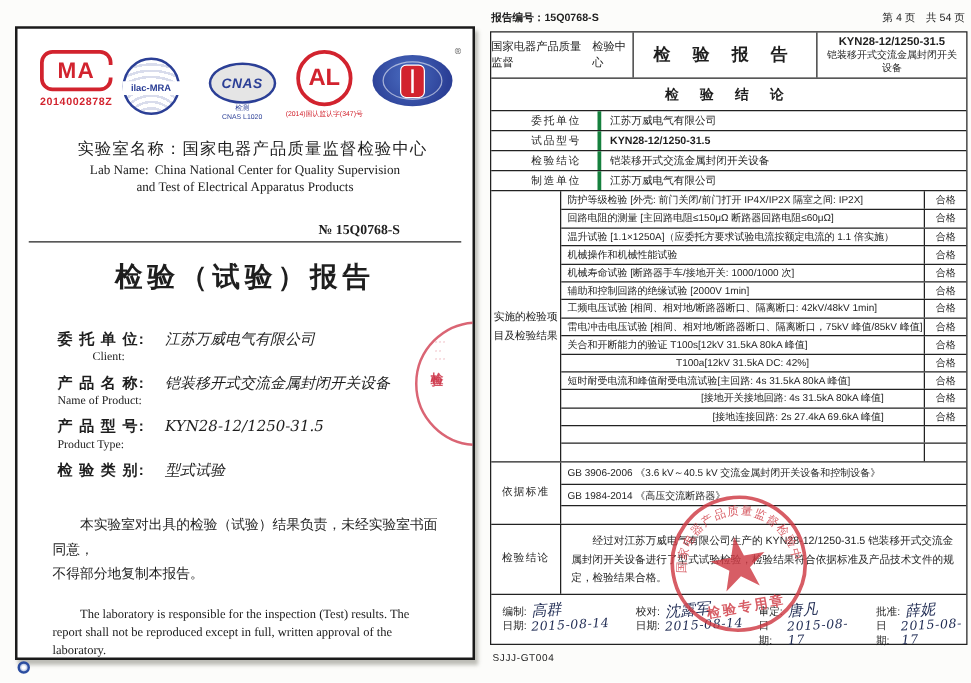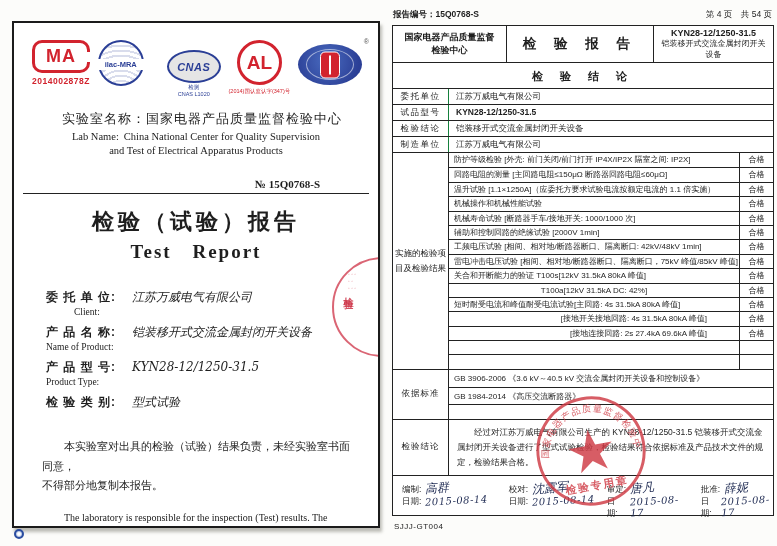--- a/index.html
+++ b/index.html
@@ -10,21 +10,21 @@
   .left-page { position:absolute; left:12px; top:21px; width:368px; height:507px;
     background:#fff; border:2px solid #1b1b1b; overflow:hidden;
     box-shadow:2px 4px 3px rgba(110,110,100,.45); }
   .logos { display:flex; justify-content:space-between; align-items:flex-start; padding:17px 16px 0 18px; height:78px; }
   .logo-col { display:flex; flex-direction:column; align-items:center; }
   .cma-box { width:58px; height:33px; border:3.5px solid #d2232e; border-radius:10px; position:relative;
     display:flex; align-items:center; justify-content:center; }
   .cma-box .txt { color:#d2232e; font-weight:bold; font-size:18px; letter-spacing:1px; }
   .cma-notch { position:absolute; right:-5px; top:50%; transform:translateY(-50%); width:9px; height:10px; background:#fff; }
   .cma-num { margin-top:3px; color:#d2232e; font-weight:bold; font-size:8.5px; letter-spacing:.5px; }
-  .ilac-group { display:flex; align-items:flex-start;gap:32px; }
+  .ilac-group { display:flex; align-items:center;gap:32px; }
   .ilac-circle { width:46px; height:46px; border:2px solid #2b3f96; border-radius:50%; position:relative; background:
     repeating-radial-gradient(circle at 50% 130%, rgba(43,63,150,.18) 0 2px, transparent 2px 5px); }
   .ilac-band { position:absolute; left:-2px; right:-2px; top:17px; height:11px; background:#fff;
     display:flex; align-items:center; justify-content:center; color:#2b3f96; font-weight:bold; font-size:7.5px; }
   .cnas-col { margin-left:-9px; margin-top:10px; display:flex; flex-direction:column; align-items:center; }
   .cnas-ell { width:54px; height:33px; border:2.5px solid #2b3f96; border-radius:50%; background:#e5e5e5;
     display:flex; align-items:center; justify-content:center; color:#2b3f96; font-weight:bold; font-style:italic; font-size:11px; letter-spacing:.5px; }
   .cnas-sub { color:#2b3f96; font-size:5.5px; line-height:1.3; text-align:center; margin-top:1px; }
   .al-circle { width:45px; height:45px; border:3.5px solid #d2232e; border-radius:50%;
     display:flex; align-items:center; justify-content:center; color:#d2232e; font-weight:bold; font-size:19px; }
@@ -67,29 +67,29 @@
 
   .footer-mark { position:absolute; left:14px; top:529px; width:10px; height:10px; border-radius:50%;
     border:2px solid #2b4da0; background:radial-gradient(circle, #fff 30%, #6f8cc9 100%); }
 
   
   .right-page { position:absolute; left:392px; top:8px; width:382px; }
   .meta-row { display:flex; justify-content:space-between; font-size:8.5px; padding:0 2px 0 1px; height:14px; align-items:center; }
   .meta-left { font-weight:bold; }
   .rtable { margin-top:3px; border:1.5px solid #222; background:#fff; }
   .hdr-row { display:flex; height:36px; }
-  .hdr-org { width:114px; border-right:1px solid #222; display:flex; flex-direction:column; justify-content:center; align-items:center;
-    font-size:9px; font-weight:bold; line-height:1.45; }
+  .hdr-org { width:114px; border-right:1px solid #222; display:flex; justify-content:center; align-items:center;
+    font-size:9px; font-weight:normal; line-height:1.45; }
   .hdr-title { flex:1; display:flex; align-items:center; justify-content:center; font-size:13.5px; font-weight:bold; letter-spacing:7px; }
   .hdr-prod { width:120px; border-left:1px solid #222; display:flex; flex-direction:column; justify-content:center; align-items:center;
     font-size:8px; line-height:1.3; text-align:center; }
   .hdr-prod .b { font-weight:bold; font-size:9px; }
   .sec-title { border-top:1px solid #222; height:26px; line-height:26px; text-align:center; font-size:11px; font-weight:bold; letter-spacing:7px; }
   .irow { display:flex; border-top:1px solid #222; height:16px; }
-  .irow .lbl { width:56px; flex:none; border-right:1px solid #15803d; text-align:center; font-size:8.5px; line-height:15px; letter-spacing:1.5px; }
+  .irow .lbl { width:56px; flex:none; border-right:3px solid #15803d; font-size:8.5px; line-height:15px; letter-spacing:1.5px;margin-left:32px; }
   .irow .val { flex:1; font-size:8.5px; line-height:15px; padding-left:7px; white-space:nowrap; overflow:hidden; }
   .irow .val.b { font-weight:bold; }
   .tests { display:flex; border-top:1px solid #222; }
   .tests-lbl { width:56px; flex:none; border-right:1px solid #222; display:flex; flex-direction:column; justify-content:center;
     align-items:center; font-size:8.5px; line-height:1.7; }
   .tests-rows { flex:1; display:flex; flex-direction:column; }
   .trow { display:flex; height:14.4px; border-top:1px solid #222; }
   .trow:first-child { border-top:none; }
   .trow .item { flex:1; font-size:8px; line-height:14px; padding-left:5px; white-space:nowrap; overflow:hidden; }
   .trow .item.ta-c { text-align:center; padding-left:0; }
@@ -165,21 +165,20 @@
     </div>
     <div class="lab-en">
       <span class="lbl">Lab Name:</span><span>China National Center for Quality Supervision</span><br>
       <span>and Test of Electrical Apparatus Products</span>
     </div>
 
     <div class="report-no">№  15Q0768-S</div>
     <div class="rule"></div>
 
     <div class="title-zh">检验（试验）报告</div>
-    <div class="title-en">Test  Report</div>
 
     <div class="fields">
       <div class="field">
         <div class="f-line">
             <span class="f-zh">委 托 单 位:</span>
             <span class="f-val">江苏万威电气有限公司</span>
           </div>
         <div class="f-en ind">Client:</div>
       </div>
       <div class="field">

